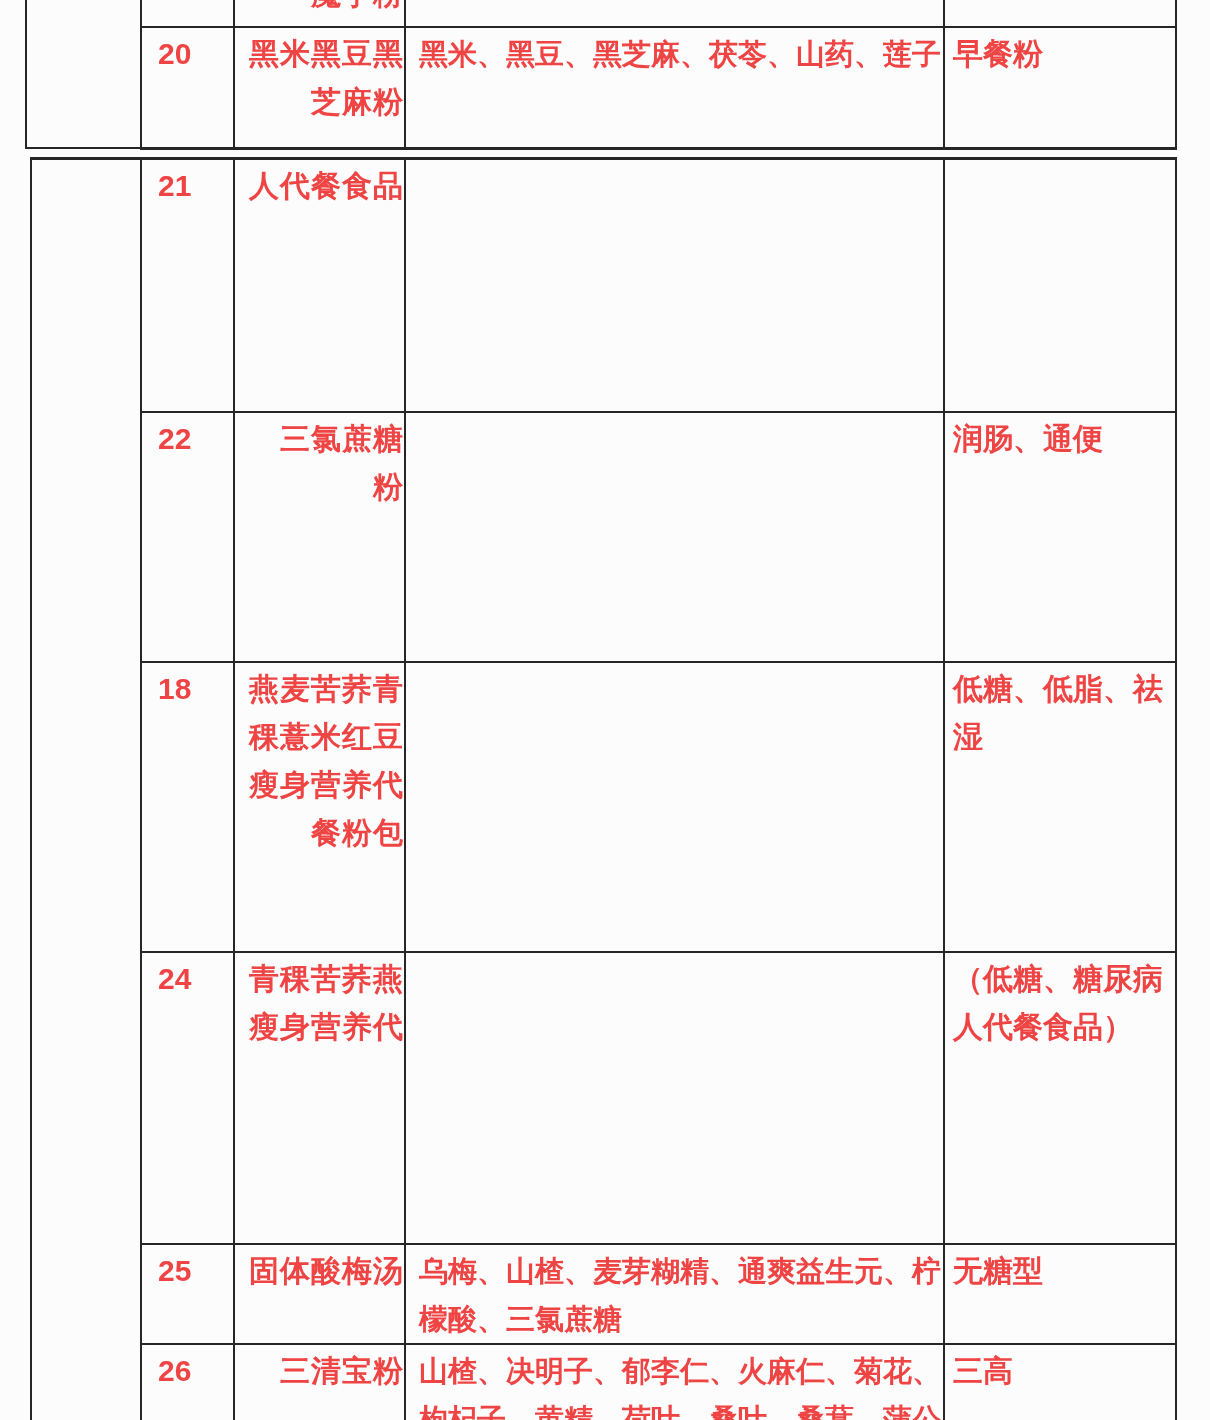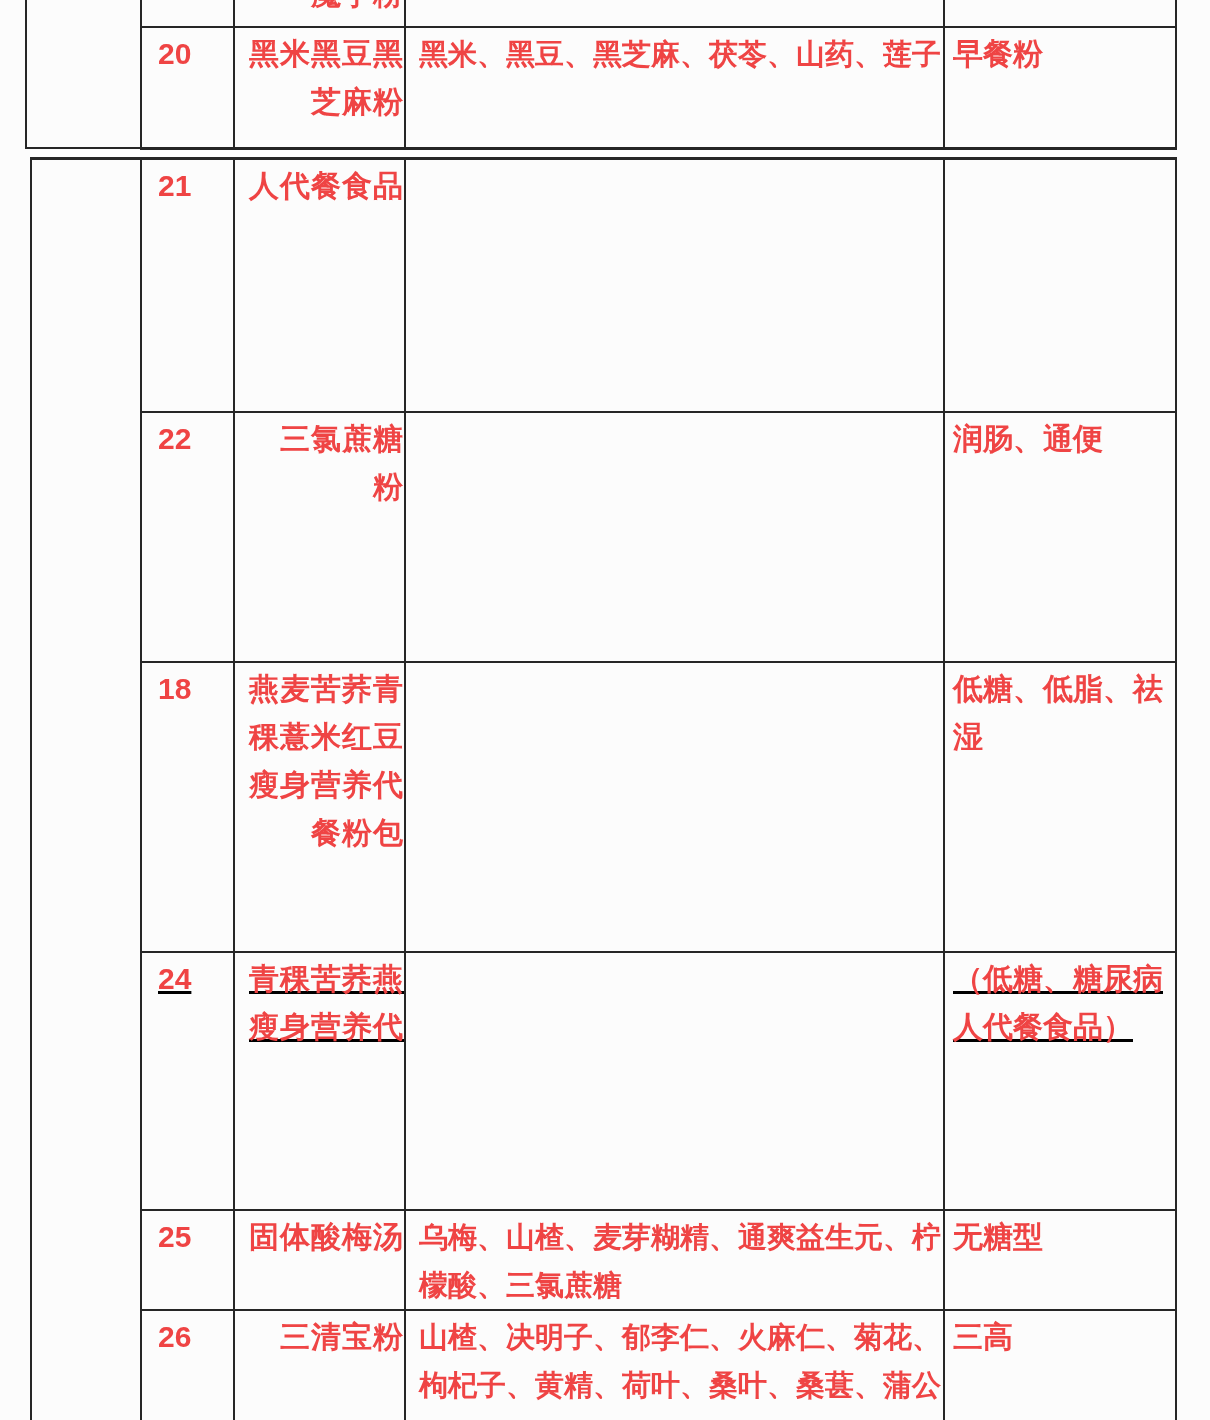--- a/index.html
+++ b/index.html
@@ -46,21 +46,21 @@
   
   .t2 {
     left: 30px;
     top: 157px;
     width: 1145px;
   }
   .t2 tr:first-child td { border-top-width: 3px; }
   .t2 tr.r-21 { height: 253px; }
   .t2 tr.r-22 { height: 250px; border-radius: 26px; }
   .t2 tr.r-23 { height: 290px; }
-  .t2 tr.r-24 { height: 258px; text-decoration: underline; }
+  .t2 tr.r-24 { height: 292px; }
   .t2 tr.r-25 { height: 100px; }
   .t2 tr.r-26 { height: 283px; }
 
   td.colA { padding: 0; }
   td.num {
     font-family: "Liberation Sans", "DejaVu Sans", sans-serif;
     font-size: 30px;
     padding-left: 16px;
   }
   td.name {

